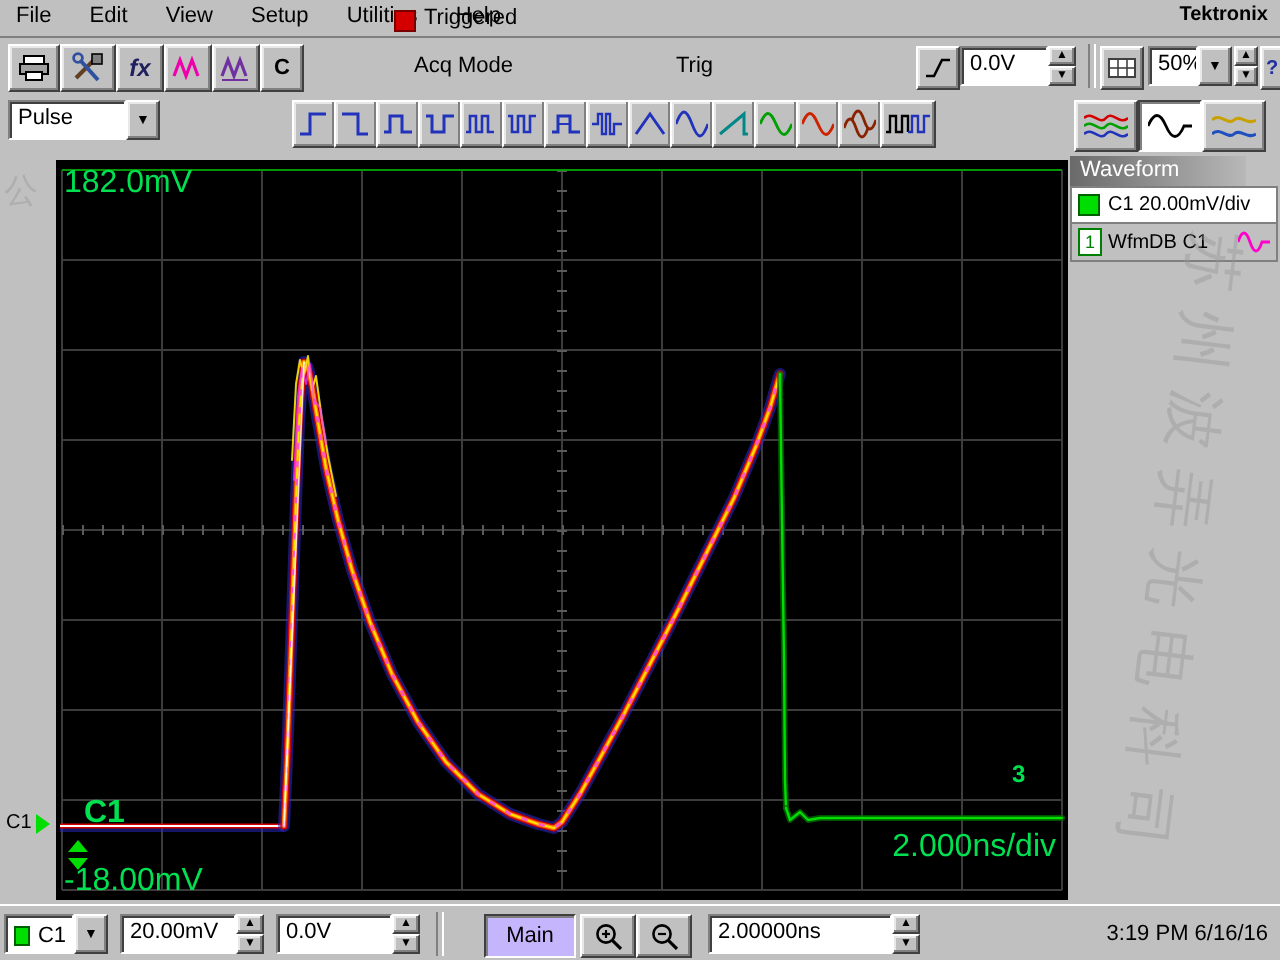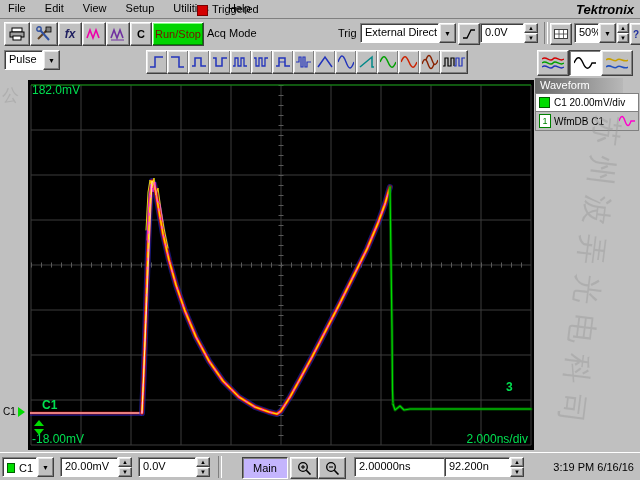--- a/index.html
+++ b/index.html
@@ -17,37 +17,37 @@
   .combo .combo-field{flex:1;background:#fff;border:1px solid;border-color:#808080 #ffffff #ffffff #808080;
         box-shadow:inset 1px 1px 0 #404040;padding:2px 3px 0 4px;white-space:nowrap;overflow:hidden}
   .combo .combo-arrow{width:15px;display:flex;align-items:center;justify-content:center;font-size:7px}
   .spin{display:flex;height:20px}
   .spin .spin-field{flex:1;background:#fff;border:1px solid;border-color:#808080 #ffffff #ffffff #808080;
         box-shadow:inset 1px 1px 0 #404040;padding:2px 3px 0 4px;white-space:nowrap;overflow:hidden}
   .spin-btns{width:14px;display:flex;flex-direction:column}
   .spin-btns .btn{flex:1;font-size:6px;line-height:6px}
   .vsep{width:2px;border-left:1px solid #808080;border-right:1px solid #ffffff}
   .ibtn{width:20px;height:22px}
-  .glabel{position:absolute;color:var(--c_green);font-size:12px}
+  .glabel{position:absolute;color:var(--c_green);font-size:16px}
   .watermark{position:absolute;color:rgba(150,150,150,0.42);pointer-events:none;z-index:60}
   svg{display:block}
 </style>
 </head>
 <body>
 
 <div class="abs" style="left:0;top:0;width:640px;height:18px;border-bottom:1px solid #808080;background:#c0c0c0">
   <span class="menu-item">File</span>
   <span class="menu-item">Edit</span>
   <span class="menu-item">View</span>
   <span class="menu-item">Setup</span>
   <span class="menu-item">Utilities</span>
   <span class="menu-item">Help</span>
   <span class="abs" style="left:197px;top:5px;width:9px;height:9px;background:#d40000;border:1px solid #7a0000"></span>
   <span class="abs" style="left:212px;top:3px">Triggered</span>
-  <span class="abs" style="right:6px;top:2px;font-weight:bold;font-style:italic;font-size:13px">Tektronix</span>
+  <span class="abs" style="right:6px;top:2px;font-weight:bold;font-size:10px">Tektronix</span>
 </div>
 
 <div class="abs" style="left:0;top:19px;width:640px;height:29px">
   <div class="abs raised btn" style="left:4px;top:3px;width:24px;height:22px">
     <svg width="16" height="14" viewBox="0 0 16 14">
       <rect x="3" y="1" width="10" height="4" fill="#fff" stroke="#000" stroke-width="1"></rect>
       <rect x="1" y="5" width="14" height="5" fill="#a0a0a0" stroke="#000" stroke-width="1"></rect>
       <rect x="4" y="9" width="8" height="4" fill="#fff" stroke="#000" stroke-width="1"></rect>
     </svg>
   </div>
@@ -69,29 +69,22 @@
   </div>
   <div class="abs raised btn" style="left:106px;top:3px;width:22px;height:22px">
     <svg width="16" height="14" viewBox="0 0 16 14">
       <path d="M1,11 L4,3 7,11 10,3 13,11" fill="none" stroke="#7030a0" stroke-width="1.6"></path>
       <line x1="1" y1="13" x2="14" y2="13" stroke="#7030a0" stroke-width="1"></line>
     </svg>
   </div>
   <div class="abs raised btn" style="left:130px;top:3px;width:20px;height:22px">
     <span style="font-weight:bold">C</span>
   </div>
-  <div class="abs raised btn" style="left:152px;top:3px;width:50px;height:22px;background:var(--c_run);box-shadow:inset -1px -1px 0 #008000, inset 1px 1px 0 #80ff80">
-    <span style="color:#7a1000">Run/Stop</span>
-  </div>
   <span class="abs" style="left:207px;top:8px">Acq Mode</span>
   <span class="abs" style="left:338px;top:8px">Trig</span>
-  <div class="abs combo" style="left:360px;top:4px;width:96px">
-    <div class="combo-field">External Direct</div>
-    <div class="combo-arrow raised btn">▼</div>
-  </div>
   <div class="abs raised btn" style="left:458px;top:4px;width:20px;height:20px">
     <svg width="14" height="12" viewBox="0 0 14 12">
       <path d="M1,10 L5,10 9,2 13,2" fill="none" stroke="#000" stroke-width="1.3"></path>
     </svg>
   </div>
   <div class="abs spin" style="left:480px;top:4px;width:58px">
     <div class="spin-field">0.0V</div>
     <div class="spin-btns">
       <div class="raised btn">▲</div>
       <div class="raised btn">▼</div>
@@ -113,21 +106,21 @@
   <div class="abs spin-btns" style="left:617px;top:4px;width:12px;height:20px">
     <div class="raised btn">▲</div>
     <div class="raised btn">▼</div>
   </div>
   <div class="abs raised btn" style="left:630px;top:4px;width:10px;height:20px">
     <span style="color:#2030a0;font-weight:bold;font-size:10px">?</span>
   </div>
 </div>
 
 <div class="abs" style="left:0;top:48px;width:534px;height:28px">
-  <div class="abs combo" style="left:4px;top:2px;width:56px">
+  <div class="abs combo" style="left:4px;top:2px;width:76px">
     <div class="combo-field">Pulse</div>
     <div class="combo-arrow raised btn">▼</div>
   </div>
 
   <div class="abs raised btn ibtn" style="left:146px;top:2px">
     <svg width="16" height="16" viewBox="0 0 16 16">
       <polyline points="1,13 6,13 6,3 14,3" fill="none" stroke="var(--c_icon_blue)" stroke-width="1.5"></polyline>
       </svg>
   </div>
   <div class="abs raised btn ibtn" style="left:167px;top:2px">
@@ -298,21 +291,21 @@
     </g>
 
     <g transform="translate(6,340)" fill="var(--c_baseline)">
       <polygon points="0,6 10,6 5,0"></polygon>
       <polygon points="0,9 10,9 5,15"></polygon>
     </g>
   </svg>
 
   <span class="glabel" style="left:4px;top:3px">182.0mV</span>
   <span class="glabel" style="left:4px;top:352px">-18.00mV</span>
-  <span class="glabel" style="right:6px;top:352px">2.000ns/div</span>
+  <span class="glabel" style="right:6px;top:335px">2.000ns/div</span>
   <span class="glabel" style="left:14px;top:318px;font-weight:bold">C1</span>
   <span class="glabel" style="left:478px;top:300px;font-weight:bold;font-size:12px">3</span>
 </div>
 
 <div class="abs" style="left:0;top:404px;width:28px;height:15px;background:#c0c0c0;display:flex;align-items:center">
   <span style="padding-left:3px;font-size:10px">C1</span>
   <span style="width:0;height:0;border-top:5px solid transparent;border-bottom:5px solid transparent;
                border-left:7px solid var(--c_baseline);margin-left:2px"></span>
 </div>
 
@@ -357,25 +350,18 @@
       <line x1="4" y1="6" x2="8" y2="6" stroke="#000" stroke-width="1.1"></line>
     </svg>
   </div>
   <div class="abs spin" style="left:354px;top:4px;width:106px">
     <div class="spin-field">2.00000ns</div>
     <div class="spin-btns">
       <div class="raised btn">▲</div>
       <div class="raised btn">▼</div>
     </div>
   </div>
-  <div class="abs spin" style="left:444px;top:4px;width:80px">
-    <div class="spin-field">92.200n</div>
-    <div class="spin-btns">
-      <div class="raised btn">▲</div>
-      <div class="raised btn">▼</div>
-    </div>
-  </div>
   <span class="abs" style="right:6px;top:8px">3:19 PM 6/16/16</span>
 </div>
 
 <div class="watermark" style="left:628px;top:118px;font-size:30px;letter-spacing:10px;white-space:nowrap;
             transform:rotate(97deg);transform-origin:left top">苏州波弄光电科司</div>
 <div class="watermark" style="left:2px;top:84px;font-size:17px">公</div>
 
 </body></html>

